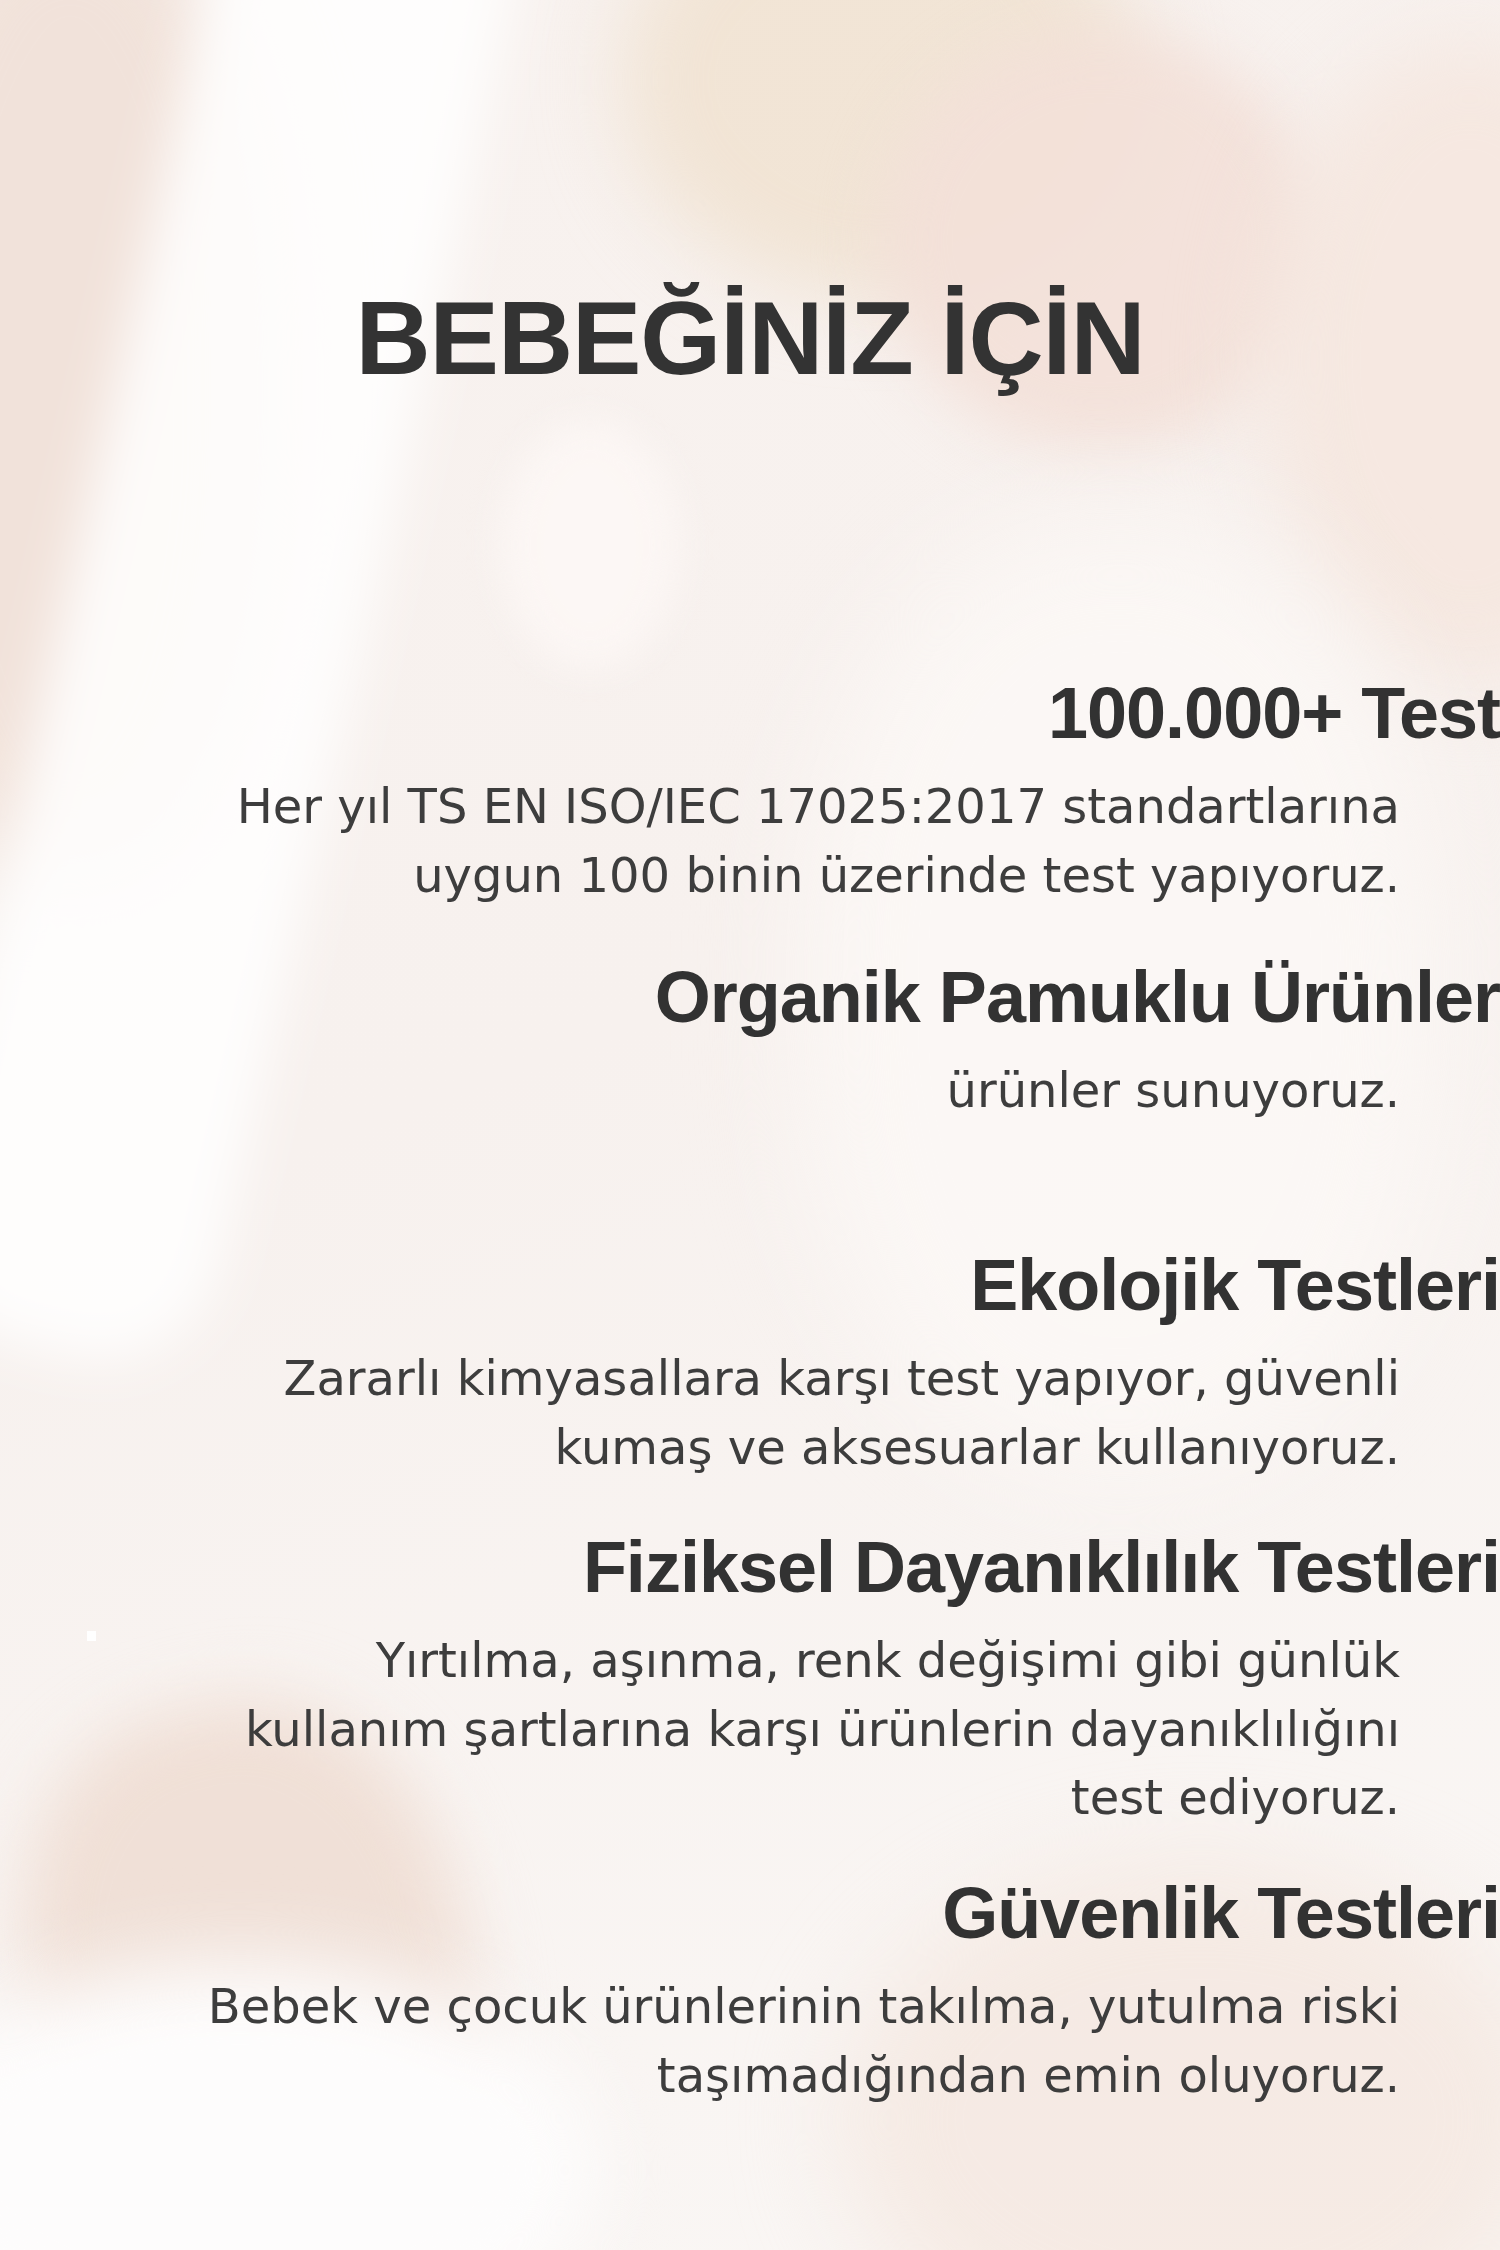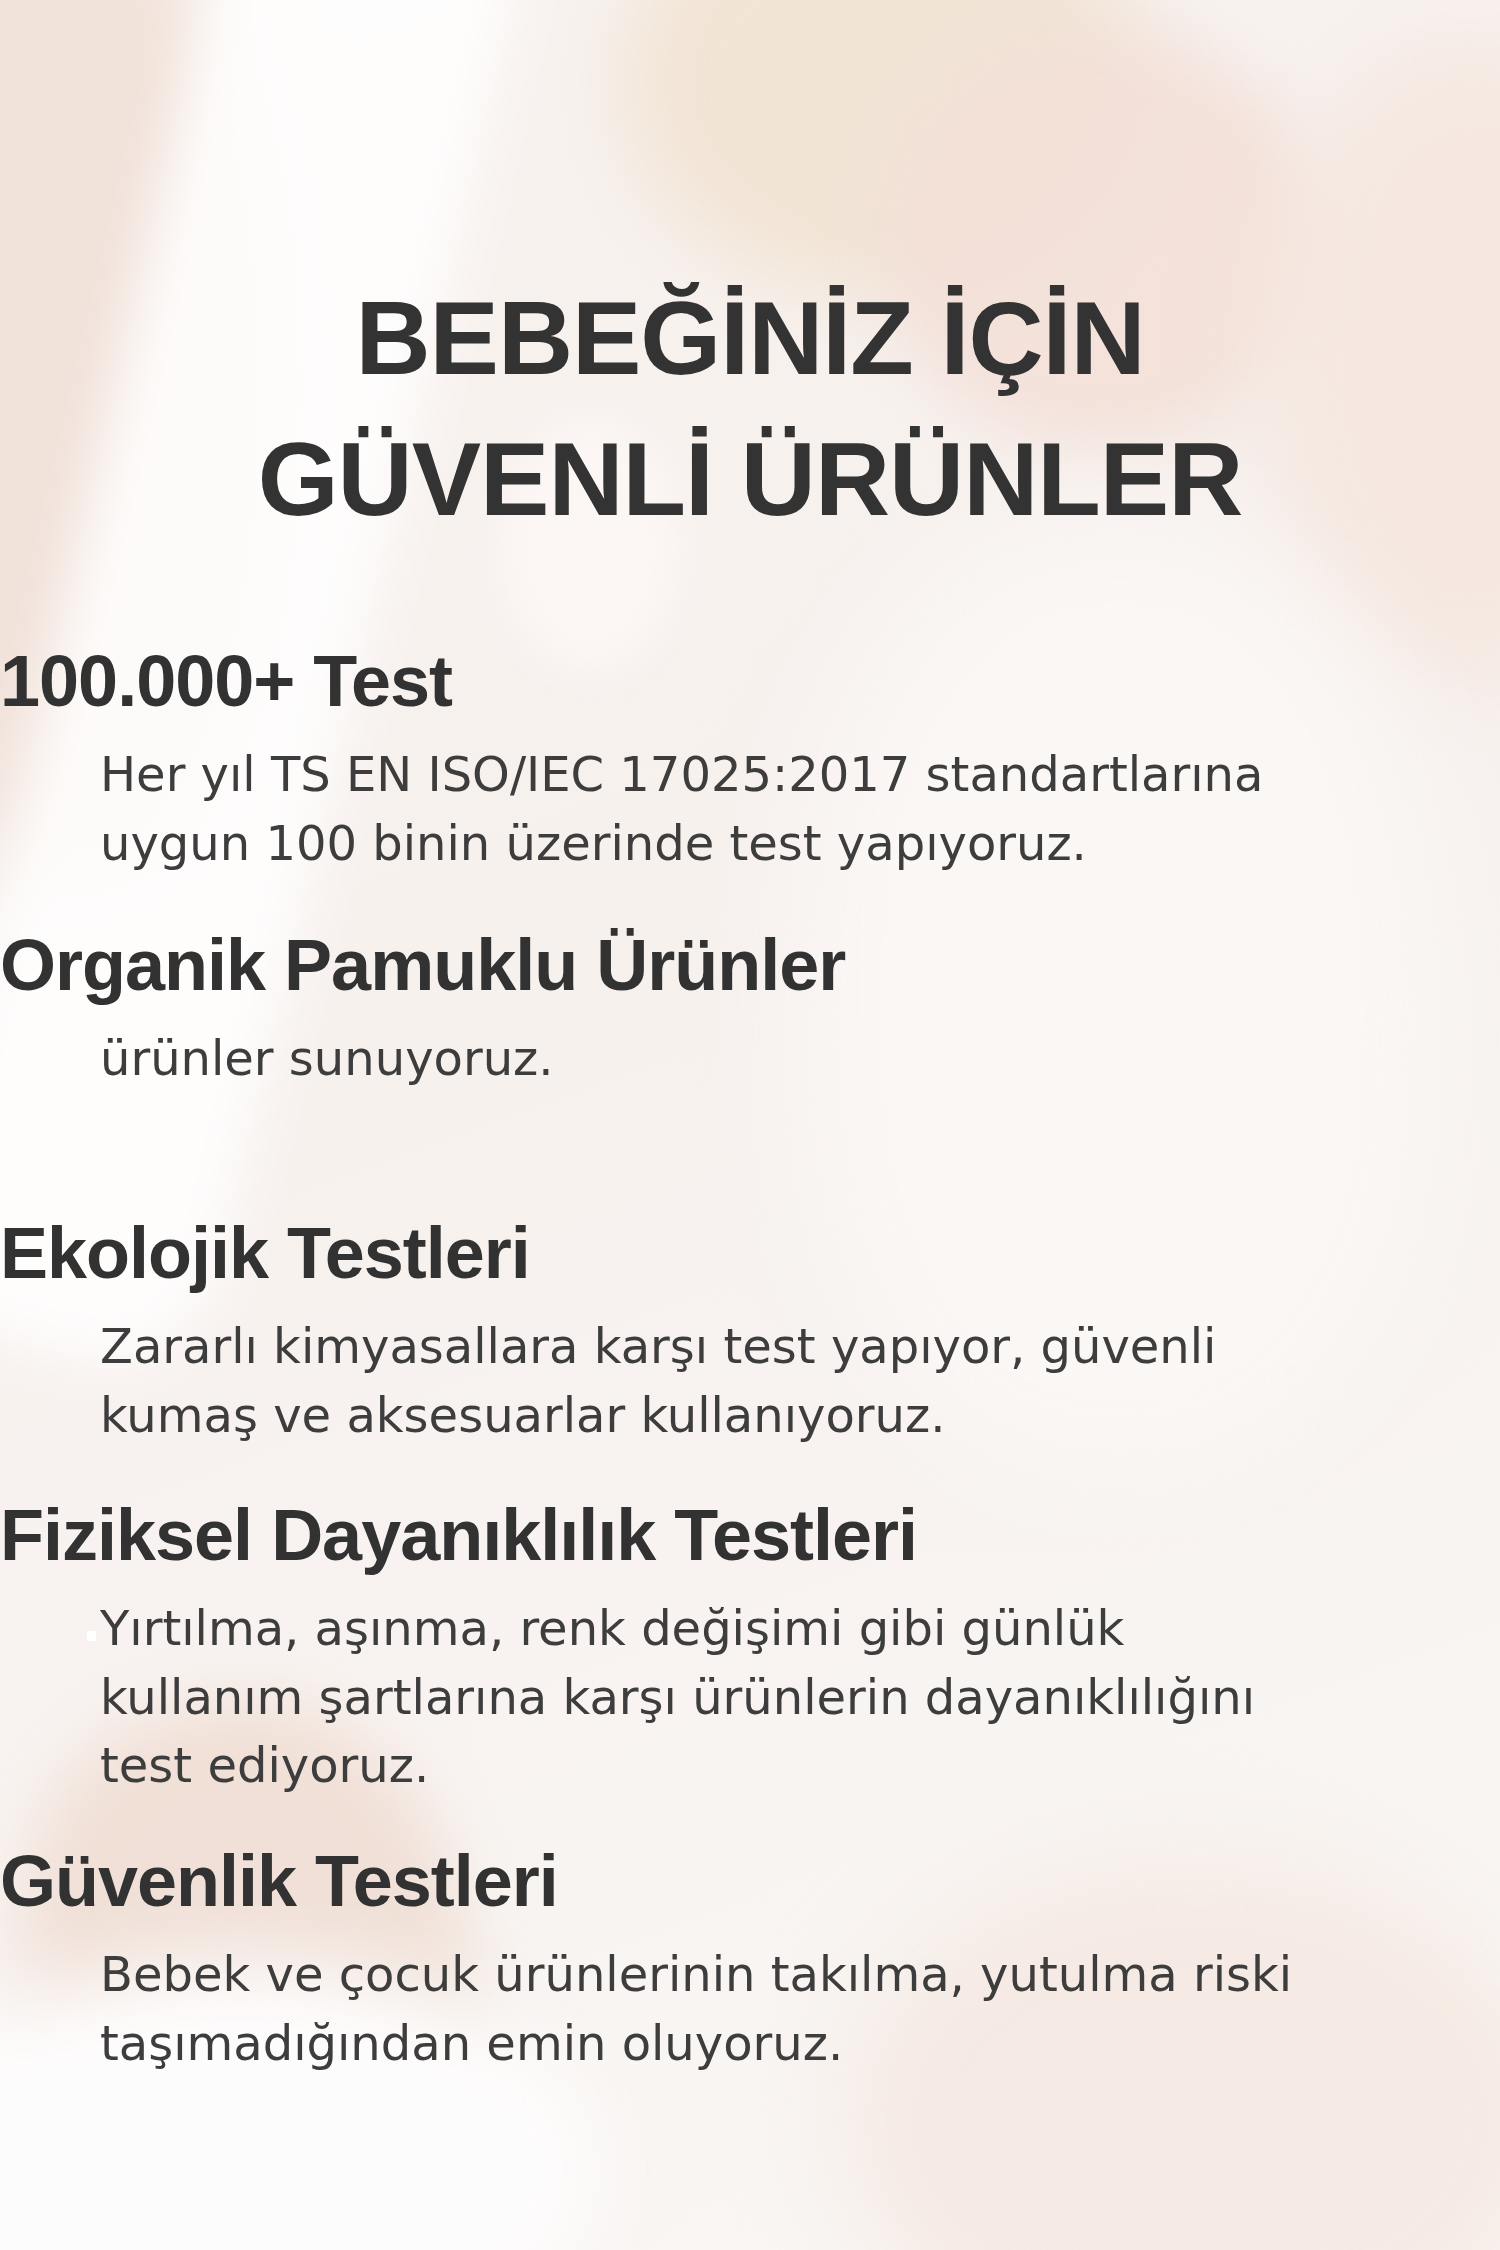--- a/index.html
+++ b/index.html
@@ -91,21 +91,22 @@
     text-align: center;
     font-weight: bold;
     font-size: 104px;
     line-height: 1.36;
     letter-spacing: -1px;
     color: #333333;
   }
   .sec {
     position: absolute;
     left: 0; right: 0;
-    text-align: left;
+    text-align: right;
+    margin-top: 32px;
   }
   .sec h2 {
     margin: 0 0 16px 0;
     font-weight: bold;
     font-size: 72px;
     line-height: 1.2;
     letter-spacing: -1px;
     color: #323232;
   }
   .sec .line {
@@ -136,21 +137,20 @@
     <div class="ph ph-baby-hand"></div>
     <div class="ph ph-baby-body"></div>
     <div class="ph ph-mother-hand"></div>
     <div class="ph ph-leg"></div>
     <div class="ph ph-floor"></div>
     <div class="ph white-dot"></div>
   </div>
 
   <header class="title">
     <div>BEBEĞİNİZ İÇİN</div>
-    <div>GÜVENLİ ÜRÜNLER</div>
   </header>
 
   <section class="sec sec-1">
     <h2>100.000+ Test</h2>
     <p class="line">Her yıl TS EN ISO/IEC 17025:2017 standartlarına</p>
     <p class="line">uygun 100 binin üzerinde test yapıyoruz.</p>
   </section>
 
   <section class="sec sec-2">
     <h2>Organik Pamuklu Ürünler</h2>

